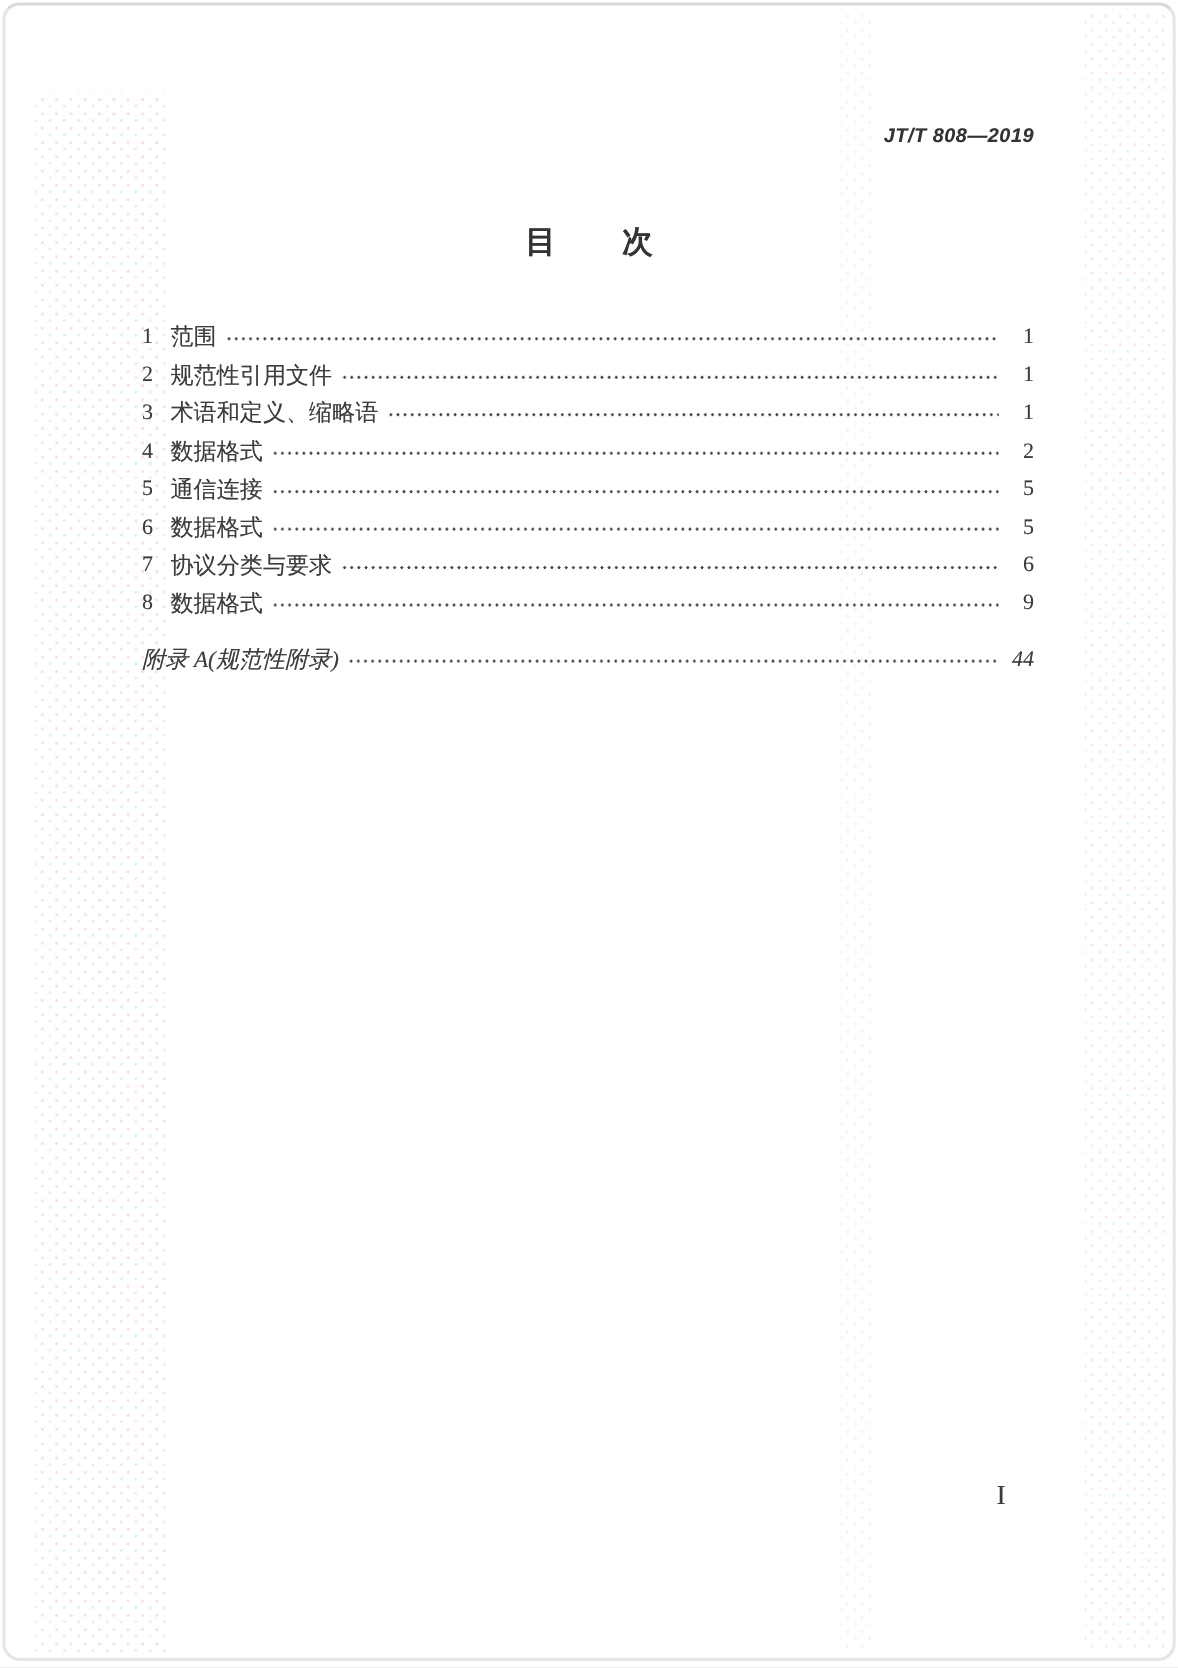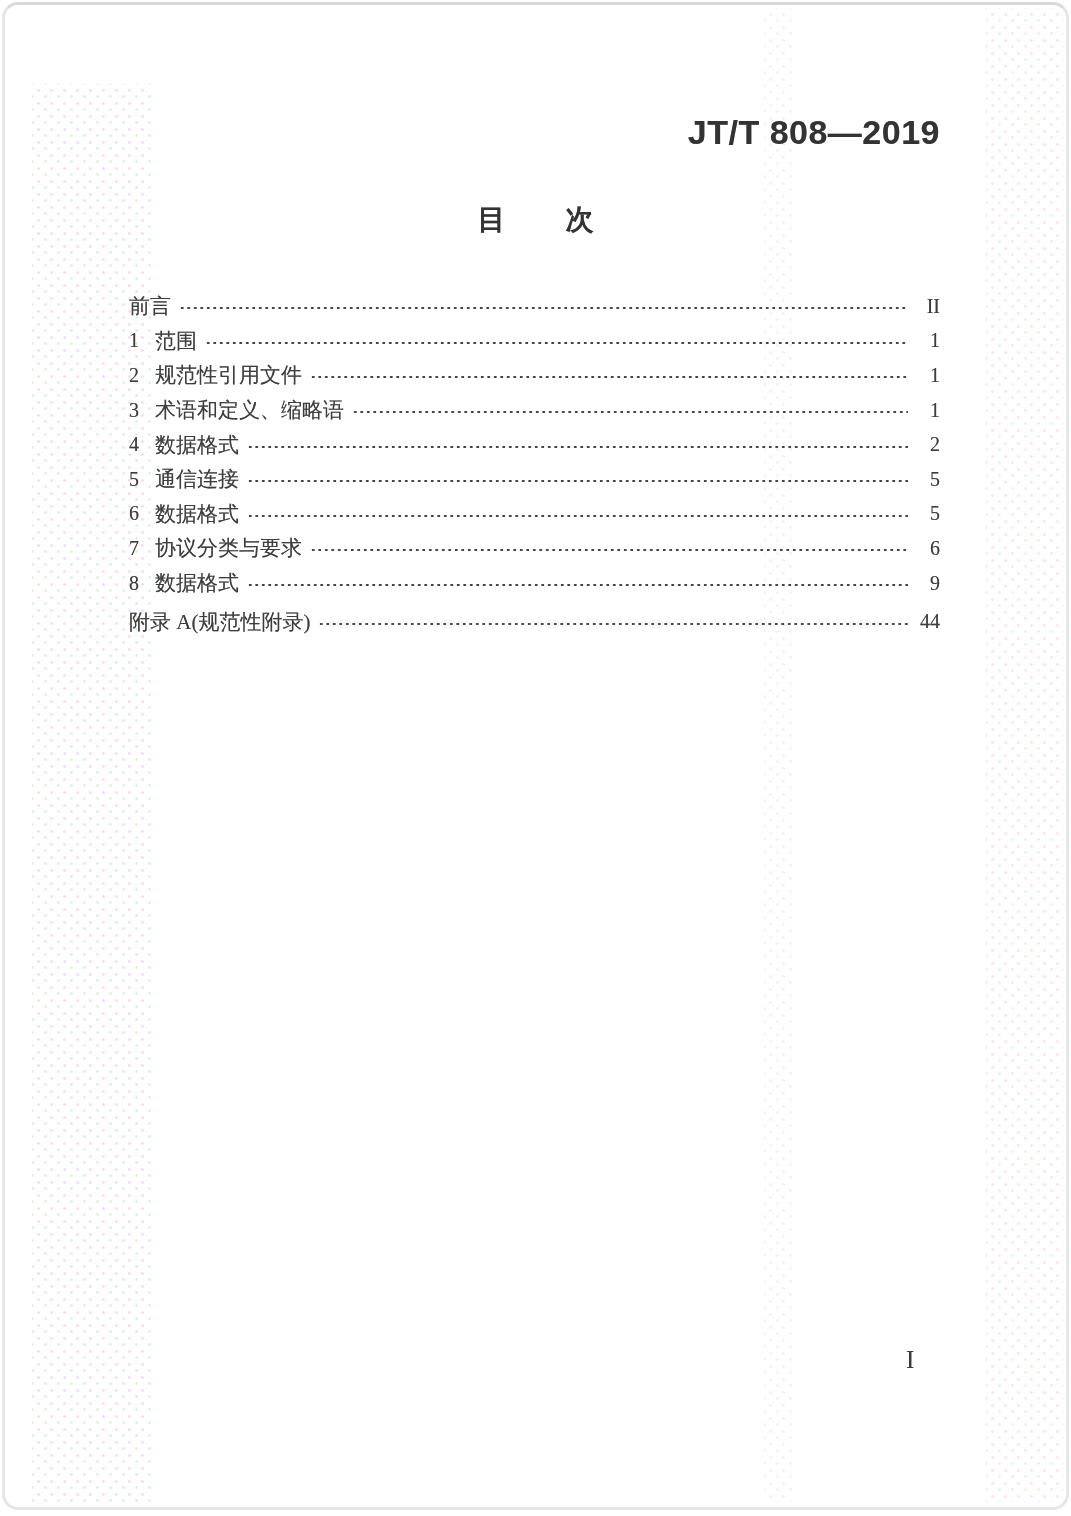--- a/index.html
+++ b/index.html
@@ -41,25 +41,26 @@
   }
   .texture-left  { left: 32px;  width: 122px; }
   .texture-mid   { left: 764px; width: 28px;  top: 8px; opacity: .55; }
   .texture-right { left: 986px; width: 78px;  top: 8px; opacity: .8; }
 
   .doc-code {
     position: absolute;
     top: 113px;
     right: 131px;
     font-family: "Liberation Sans", "DejaVu Sans", sans-serif;
-    font-size: 34px;
+    font-size: 18px;
     font-weight: 700;
     letter-spacing: 0.5px;
     color: #333333;
     white-space: nowrap;
+    font-style: italic;
   }
 
   .title-row {
     position: absolute;
     top: 201px;
     left: 0;
     width: 100%;
     display: flex;
     justify-content: center;
     gap: 60px;
@@ -74,21 +75,21 @@
     left: 129px;
     width: 811px;
   }
   .toc-row {
     display: flex;
     align-items: center;
     height: 34.6px;
     font-size: 21px;
     white-space: nowrap;
   }
-  .toc-row.gap-top { margin-top: 4px; }
+  .toc-row.gap-top { margin-top: 16px; font-style: italic; }
   .toc-no {
     width: 26px;
     flex: 0 0 26px;
     font-size: 20px;
   }
   .toc-label { flex: 0 0 auto; }
   .toc-sublabel {
     flex: 0 0 auto;
     margin-left: 25px;
   }
@@ -129,25 +130,20 @@
 
 <div class="doc-code">JT/T 808—2019</div>
 
 <div class="title-row">
   <span>目</span>
   <span>次</span>
 </div>
 
 <div class="toc">
 
-  <div class="toc-row">
-    <span class="toc-label">前言</span>
-    <span class="leader"></span>
-    <span class="toc-page">II</span>
-  </div>
 
   <div class="toc-row">
     <span class="toc-no">1</span>
     <span class="toc-label">范围</span>
     <span class="leader"></span>
     <span class="toc-page">1</span>
   </div>
 
   <div class="toc-row">
     <span class="toc-no">2</span>

